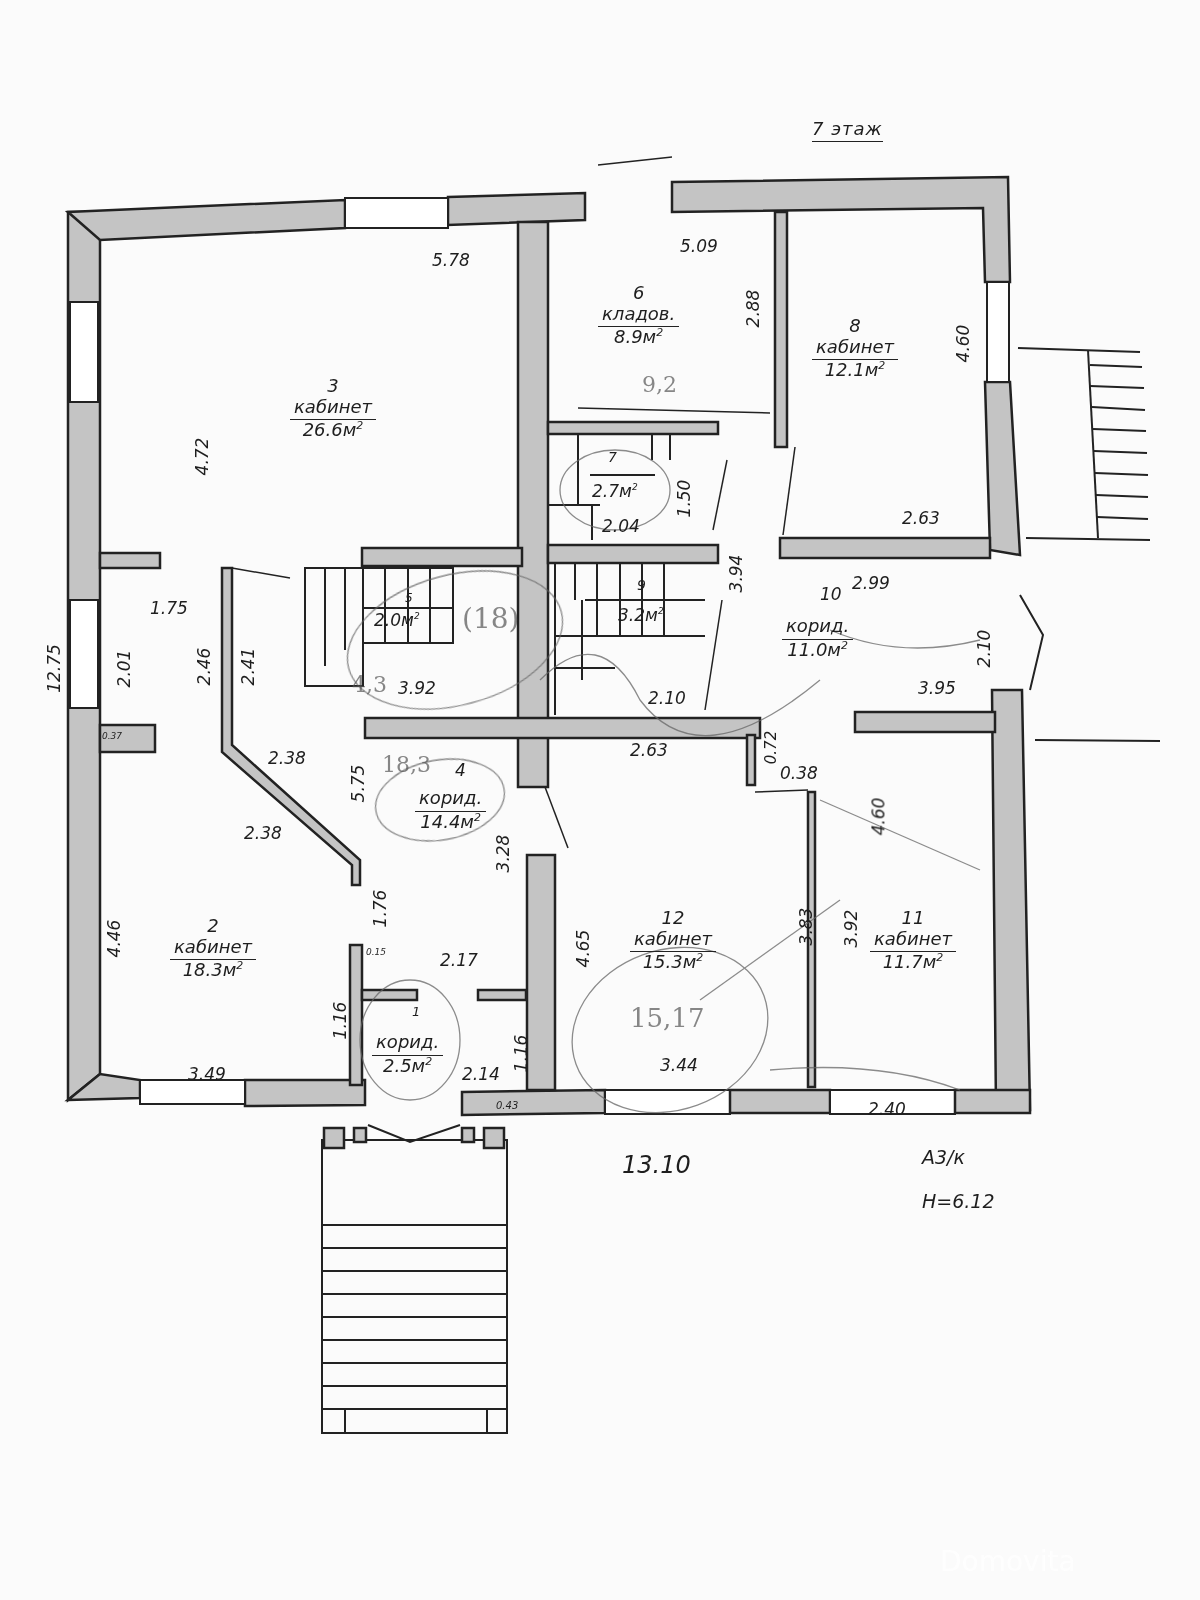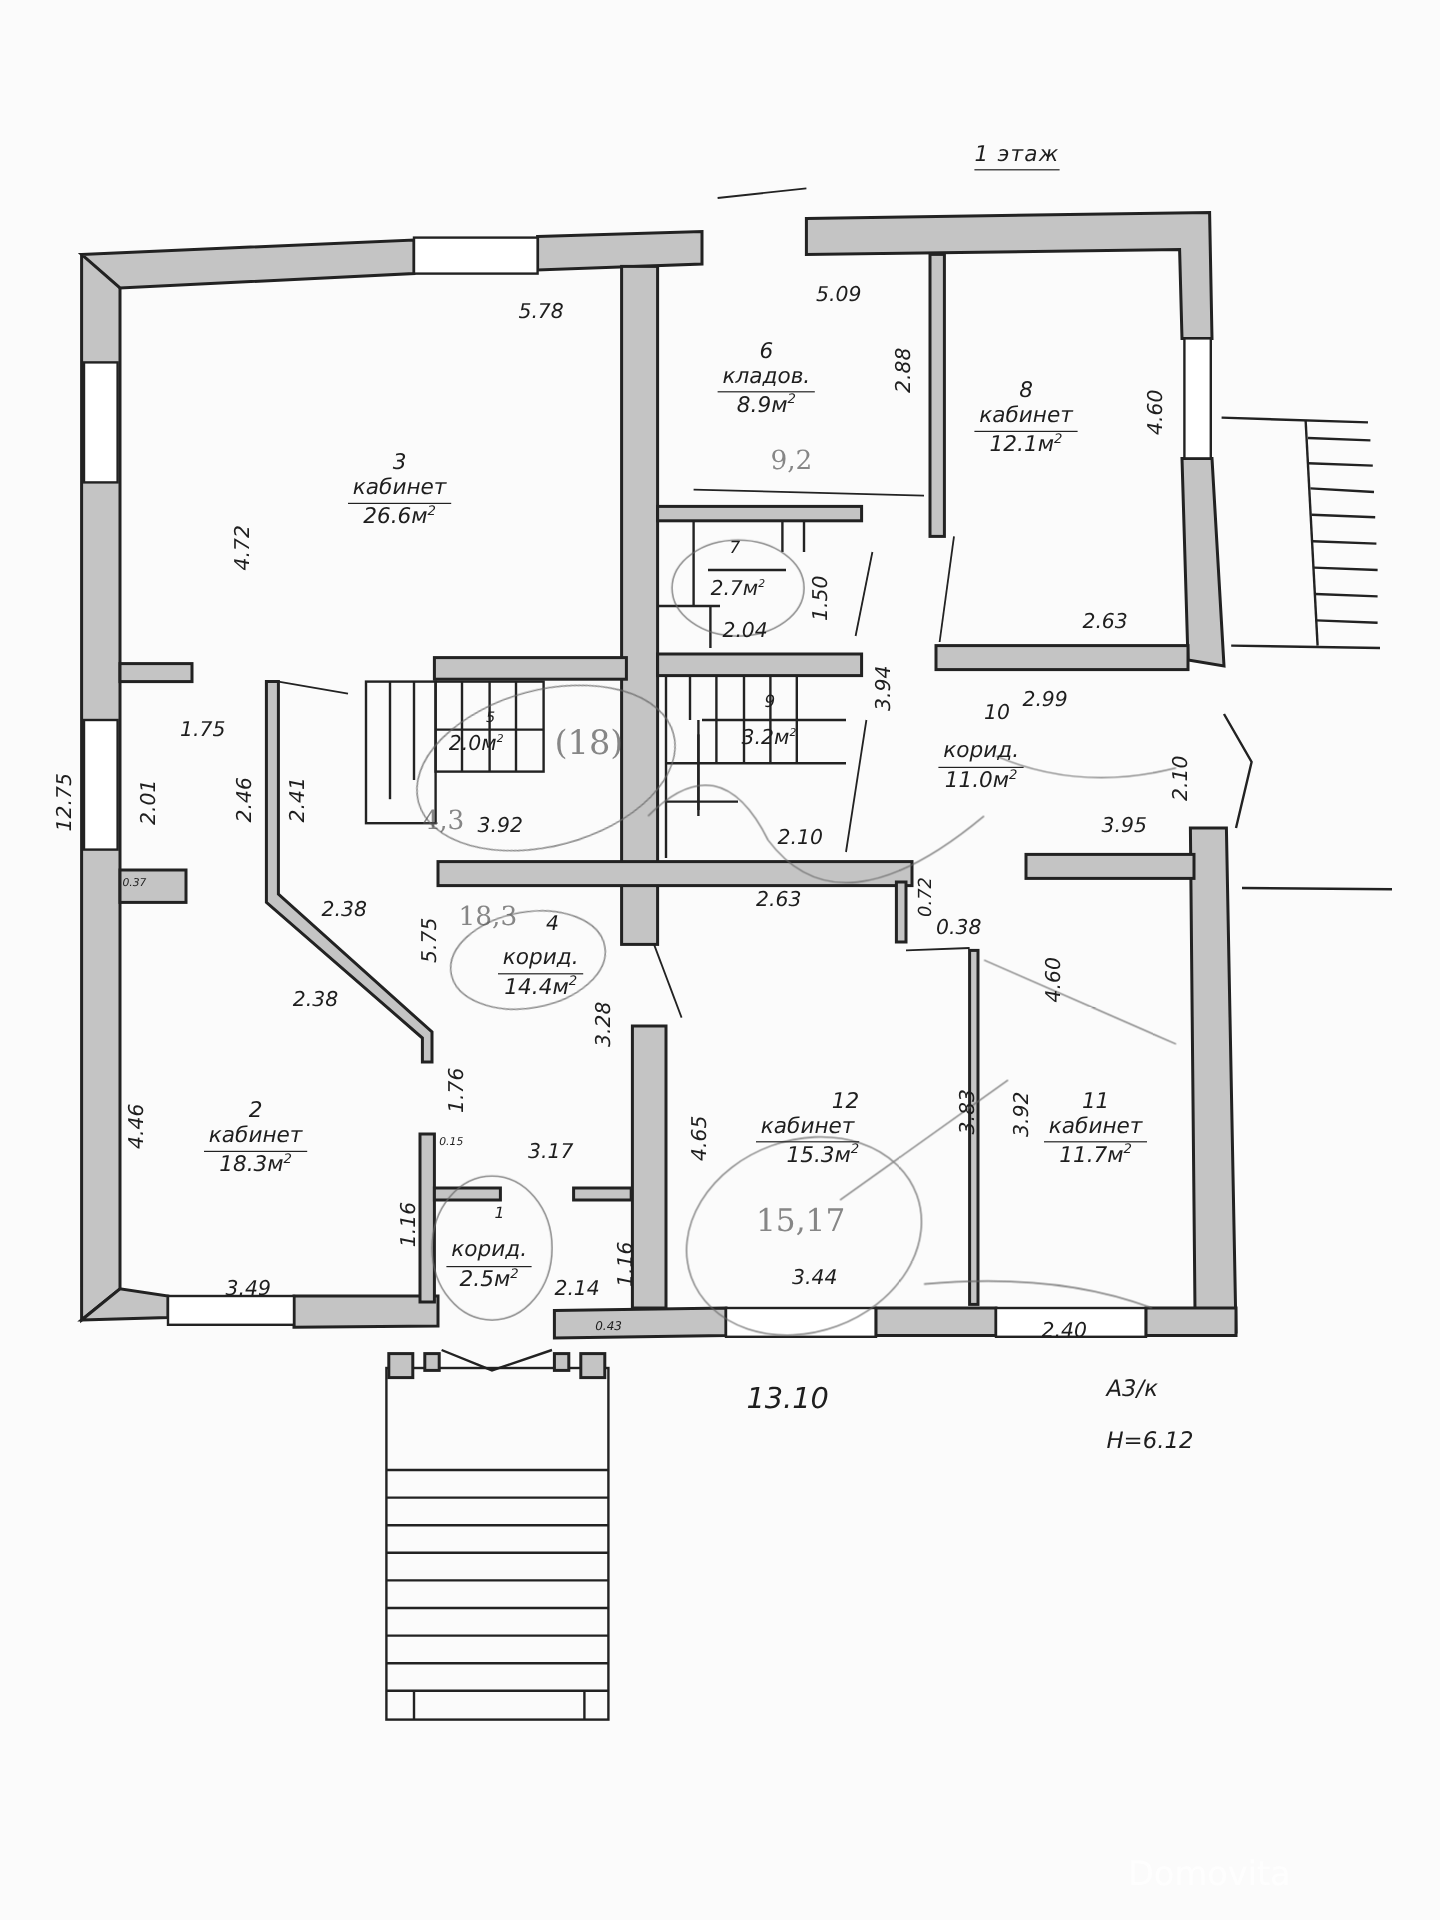--- a/index.html
+++ b/index.html
@@ -159,21 +159,21 @@
     <ellipse cx="410" cy="1040" rx="50" ry="60"></ellipse>
     <ellipse cx="670" cy="1030" rx="100" ry="80" transform="rotate(-20 670 1030)"></ellipse>
     <path d="M540 680 Q600 620 640 700 Q700 780 820 680"></path>
     <path d="M830 630 Q900 660 980 640"></path>
     <path d="M770 1070 Q880 1060 960 1090"></path>
     <path d="M840 900 L700 1000"></path>
     <path d="M820 800 L980 870"></path>
   </g>
 </svg>
 
-<div class="title">1 этаж</div>
+<div class="title">7 этаж</div>
 
 <div class="room" style="left:290px;top:376px;">
   <span>3</span>
   <span class="name">кабинет</span>
   <span class="area"><span>26.6м</span><sup>2</sup></span>
 </div>
 
 <div class="room" style="left:598px;top:283px;">
   <span>6</span>
   <span class="name">кладов.</span>
@@ -212,21 +212,21 @@
   <span class="name">кабинет</span>
   <span class="area"><span>18.3м</span><sup>2</sup></span>
 </div>
 
 <div class="lbl" style="left:412px;top:1005px;font-size:13px;">1</div>
 <div class="room" style="left:372px;top:1032px;">
   <span class="name">корид.</span>
   <span class="area"><span>2.5м</span><sup>2</sup></span>
 </div>
 
-<div class="room" style="left:630px;top:908px;text-align:right;">
+<div class="room" style="left:630px;top:908px;">
   <span>12</span>
   <span class="name">кабинет</span>
   <span class="area"><span>15.3м</span><sup>2</sup></span>
 </div>
 
 <div class="room" style="left:870px;top:908px;">
   <span>11</span>
   <span class="name">кабинет</span>
   <span class="area"><span>11.7м</span><sup>2</sup></span>
 </div>
@@ -249,21 +249,21 @@
 <div class="dim v" style="left:106px;top:660px;">2.01</div>
 <div class="dim v" style="left:186px;top:658px;">2.46</div>
 <div class="dim v" style="left:230px;top:658px;">2.41</div>
 <div class="dim" style="left:268px;top:750px;">2.38</div>
 <div class="dim v" style="left:340px;top:775px;">5.75</div>
 <div class="dim v" style="left:485px;top:845px;">3.28</div>
 <div class="dim" style="left:630px;top:742px;">2.63</div>
 <div class="dim v" style="left:755px;top:740px;font-size:15px;">0.72</div>
 <div class="dim" style="left:780px;top:765px;">0.38</div>
 <div class="dim v" style="left:362px;top:900px;">1.76</div>
-<div class="dim" style="left:440px;top:952px;">3.17</div>
+<div class="dim" style="left:440px;top:952px;">2.17</div>
 <div class="dim" style="left:244px;top:825px;">2.38</div>
 <div class="dim v" style="left:96px;top:930px;">4.46</div>
 <div class="dim" style="left:188px;top:1066px;">3.49</div>
 <div class="dim v" style="left:322px;top:1012px;">1.16</div>
 <div class="dim v" style="left:503px;top:1045px;">1.16</div>
 <div class="dim" style="left:462px;top:1066px;">2.14</div>
 <div class="dim v" style="left:565px;top:940px;">4.65</div>
 <div class="dim v" style="left:788px;top:918px;">3.83</div>
 <div class="dim" style="left:660px;top:1057px;">3.44</div>
 <div class="dim v" style="left:833px;top:920px;">3.92</div>

